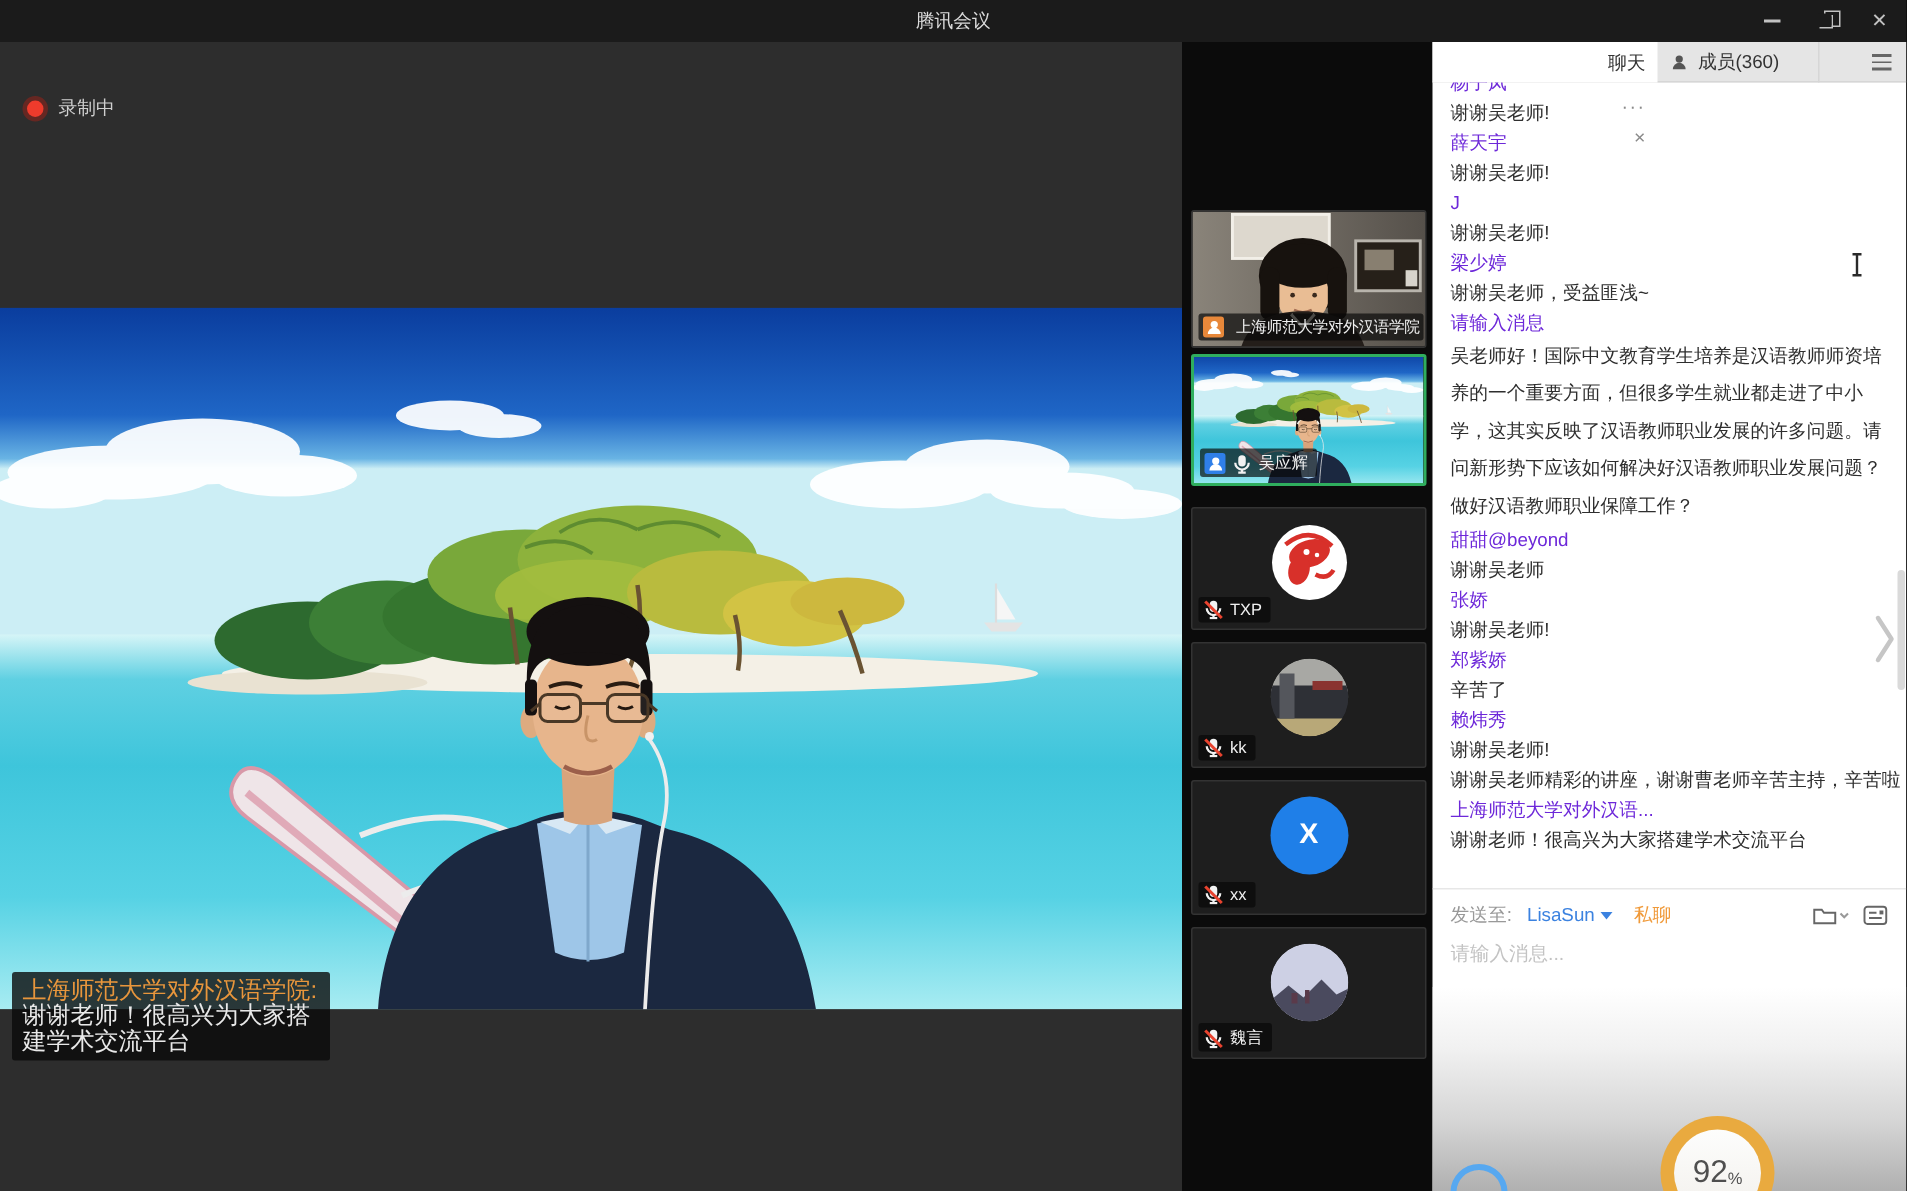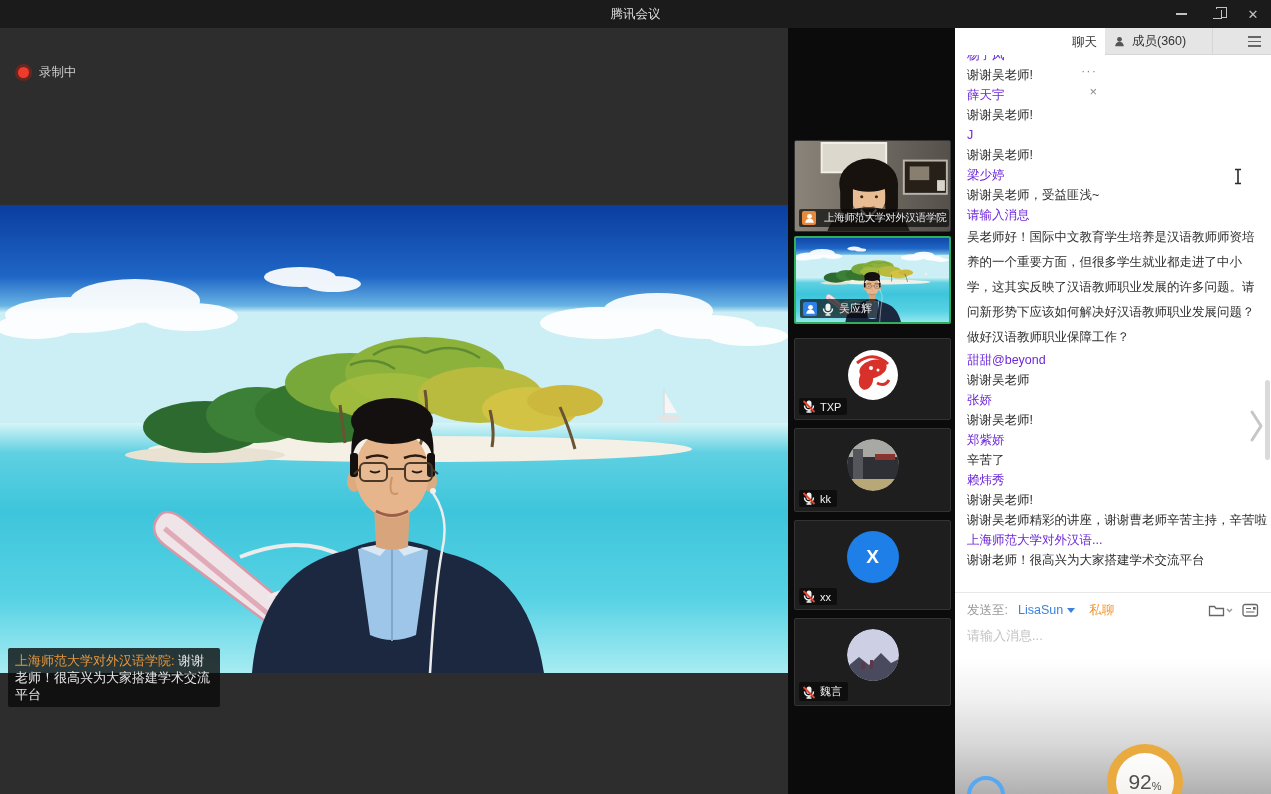--- a/index.html
+++ b/index.html
@@ -18,21 +18,21 @@
   .restore-glyph::after { content:""; position:absolute; left:-1.2px; top:-1.2px; width:9px; height:9px; background:#1b1b1b; }
   .close-glyph { font-size:13px; }
 
   
   .video-area { position:absolute; left:0; top:28px; width:788px; height:766px; background:#2d2d2d; overflow:hidden; }
   .recording { position:absolute; left:18px; top:36px; display:flex; align-items:center; gap:10px; }
   .rec-dot { width:11px; height:11px; border-radius:50%; background:#ee3b2c; box-shadow:0 0 0 3px rgba(150,35,25,.55); }
   .rec-label { color:#cfcfcf; font-size:12.5px; }
   .video-frame { position:absolute; left:0; top:177px; width:788px; height:468px; overflow:hidden; }
   .video-frame svg { display:block; width:788px; height:468px; }
-  .caption { position:absolute; left:8px; top:620px; width:212px; background:rgba(10,10,10,.8); color:#e9e9e9; font-size:13px; line-height:17px; padding:4px 7px; border-radius:2px; }
+  .caption { position:absolute; left:8px; top:620px; width:212px; background:rgba(10,10,10,.8); color:#e9e9e9; font-size:16px; line-height:17px; padding:4px 7px; border-radius:2px; }
   .cap-speaker { color:#e8963c; }
 
   
   .thumbs { position:absolute; left:788px; top:28px; width:167px; height:766px; background:#0b0b0b; }
   .thumb { position:absolute; left:6px; width:157px; background:#1e1e1e; border:1px solid #333; border-radius:2px; overflow:hidden; }
   .thumb.speaking { border:2px solid #2fae5e; }
   .thumb svg.fill { display:block; width:100%; height:100%; }
   .tlabel { position:absolute; left:4px; bottom:4px; max-width:150px; display:flex; align-items:flex-end; gap:4px; background:rgba(8,8,8,.68); border-radius:2px; padding:2px 6px 2px 3px; white-space:nowrap; overflow:hidden; }
   .tname { color:#f0f0f0; font-size:11px; }
   .tname.small { font-size:10.5px; letter-spacing:-0.3px; }

